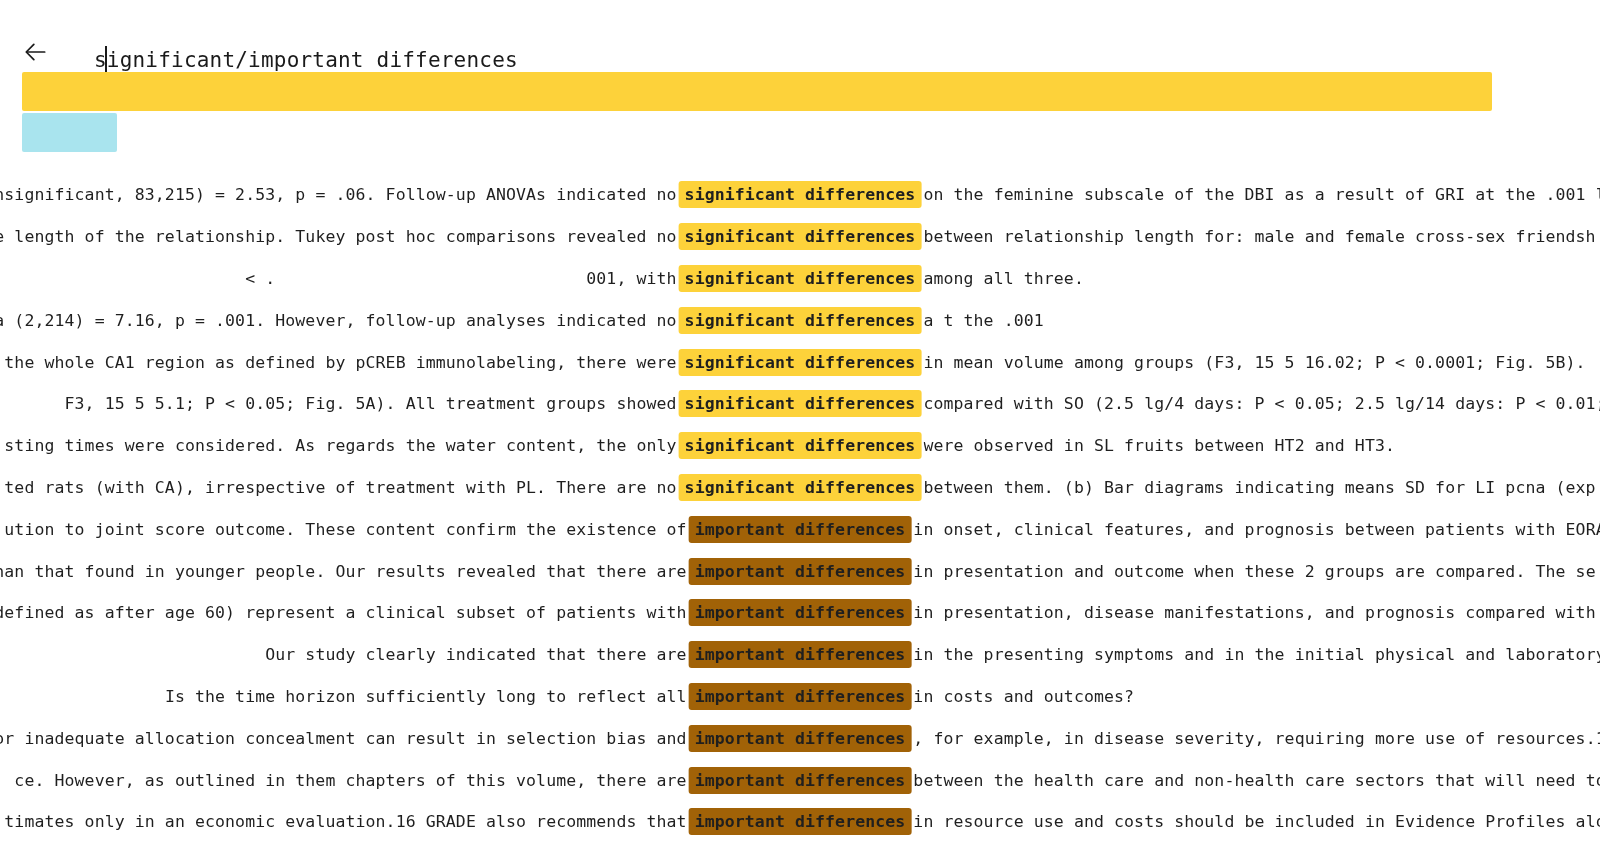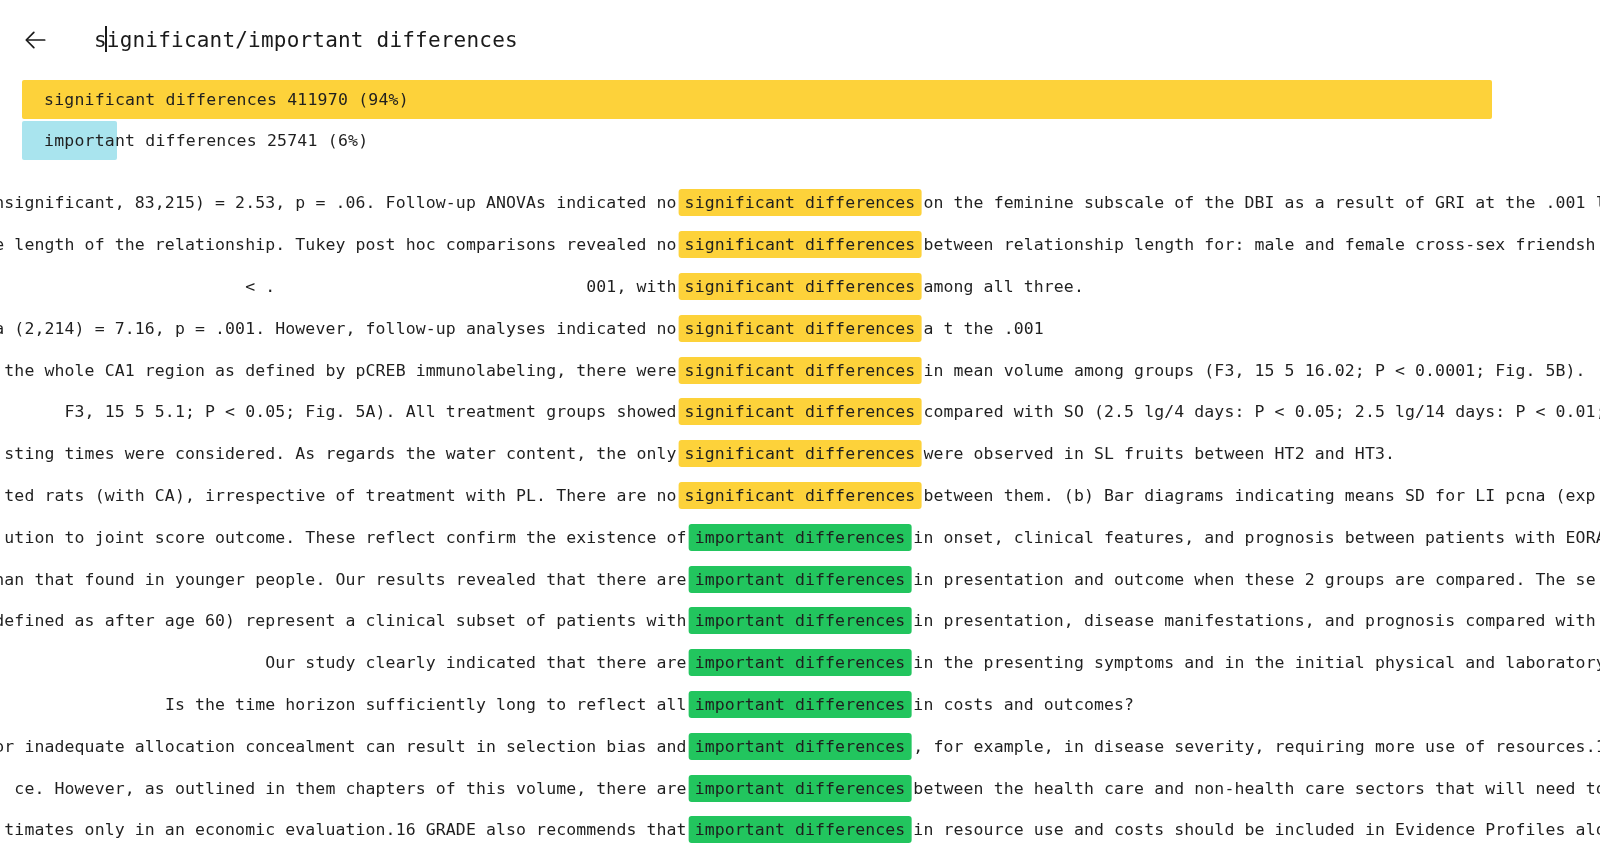--- a/index.html
+++ b/index.html
@@ -10,23 +10,23 @@
   body {
     width: 1600px;
     height: 850px;
     overflow: hidden;
     font-family: "DejaVu Sans Mono", "Liberation Mono", monospace;
     color: #1f1f1f;
   }
 
   
   .header {
-    height: 80px;
-    display: flex;
-    align-items: center;
+    height: 72px;
+    display: flex;
+    align-items: flex-end;
     padding-left: 16px;
     box-sizing: border-box;
   }
   .back-btn {
     width: 40px;
     height: 40px;
     display: flex;
     align-items: center;
     justify-content: center;
     flex: 0 0 auto;
@@ -118,28 +118,28 @@
     overflow: hidden;
     direction: rtl;
   }
   .ctx-left > span { direction: ltr; unicode-bidi: embed; }
   .ctx-right {
     width: 700px;
     text-align: left;
     overflow: hidden;
   }
   .kw {
-    font-weight: normal;
+    font-weight: bold;
     padding: 4px 6px;
     border-radius: 3px;
     margin: 0 2px;
     white-space: pre;
   }
   .kw-yellow { background: #fdd23a; }
-  .kw-cyan   { background: #22c55e; }
+  .kw-cyan   { background: #a16207; }
 </style>
 </head>
 <body>
 
 <div class="header">
   <div class="back-btn">
     <span>
       <svg width="26" height="26" viewBox="0 0 24 24" fill="none" stroke="#1a1a1a" stroke-width="1.6" stroke-linecap="round" stroke-linejoin="round">
         <line x1="20" y1="12" x2="4" y2="12"></line>
         <polyline points="10,5 3,12 10,19"></polyline>
@@ -149,26 +149,24 @@
   <div class="query-wrap">
     <span class="query-text">significant/important differences</span>
     <span class="caret"></span>
   </div>
 </div>
 
 <div class="bars">
 
   <div class="bar-row">
     <div class="bar-fill" style="width:1470px;background:#fdd23a;"></div>
-    <span class="bar-label">significant differences 411970 (94%)</span>
   </div>
 
   <div class="bar-row">
     <div class="bar-fill" style="width:95px;background:#a9e4ee;"></div>
-    <span class="bar-label">important differences 25741 (6%)</span>
   </div>
 
 </div>
 
 <div class="lines" id="lines">
     <div class="kwic-row">
       <div class="kwic-inner"><div class="ctx ctx-left"><span>nsignificant, 83,215) = 2.53, p = .06. Follow-up ANOVAs indicated no</span></div><span class="kw kw-yellow">significant differences</span><div class="ctx ctx-right">on the feminine subscale of the DBI as a result of GRI at the .001 l</div></div>
     </div>
     <div class="kwic-row">
       <div class="kwic-inner"><div class="ctx ctx-left"><span>e length of the relationship. Tukey post hoc comparisons revealed no</span></div><span class="kw kw-yellow">significant differences</span><div class="ctx ctx-right">between relationship length for: male and female cross-sex friendsh</div></div>
@@ -185,21 +183,21 @@
     <div class="kwic-row">
       <div class="kwic-inner"><div class="ctx ctx-left"><span>F3, 15 5 5.1; P &lt; 0.05; Fig. 5A). All treatment groups showed</span></div><span class="kw kw-yellow">significant differences</span><div class="ctx ctx-right">compared with SO (2.5 lg/4 days: P &lt; 0.05; 2.5 lg/14 days: P &lt; 0.01;</div></div>
     </div>
     <div class="kwic-row">
       <div class="kwic-inner"><div class="ctx ctx-left"><span>sting times were considered. As regards the water content, the only</span></div><span class="kw kw-yellow">significant differences</span><div class="ctx ctx-right">were observed in SL fruits between HT2 and HT3.</div></div>
     </div>
     <div class="kwic-row">
       <div class="kwic-inner"><div class="ctx ctx-left"><span>ted rats (with CA), irrespective of treatment with PL. There are no</span></div><span class="kw kw-yellow">significant differences</span><div class="ctx ctx-right">between them. (b) Bar diagrams indicating means SD for LI pcna (exp</div></div>
     </div>
     <div class="kwic-row">
-      <div class="kwic-inner"><div class="ctx ctx-left"><span>ution to joint score outcome. These reflect confirm the existence of</span></div><span class="kw kw-cyan">important differences</span><div class="ctx ctx-right">in onset, clinical features, and prognosis between patients with EORA</div></div>
+      <div class="kwic-inner"><div class="ctx ctx-left"><span>ution to joint score outcome. These content confirm the existence of</span></div><span class="kw kw-cyan">important differences</span><div class="ctx ctx-right">in onset, clinical features, and prognosis between patients with EORA</div></div>
     </div>
     <div class="kwic-row">
       <div class="kwic-inner"><div class="ctx ctx-left"><span>han that found in younger people. Our results revealed that there are</span></div><span class="kw kw-cyan">important differences</span><div class="ctx ctx-right">in presentation and outcome when these 2 groups are compared. The se</div></div>
     </div>
     <div class="kwic-row">
       <div class="kwic-inner"><div class="ctx ctx-left"><span>defined as after age 60) represent a clinical subset of patients with</span></div><span class="kw kw-cyan">important differences</span><div class="ctx ctx-right">in presentation, disease manifestations, and prognosis compared with</div></div>
     </div>
     <div class="kwic-row">
       <div class="kwic-inner"><div class="ctx ctx-left"><span>Our study clearly indicated that there are</span></div><span class="kw kw-cyan">important differences</span><div class="ctx ctx-right">in the presenting symptoms and in the initial physical and laboratory</div></div>
     </div>

